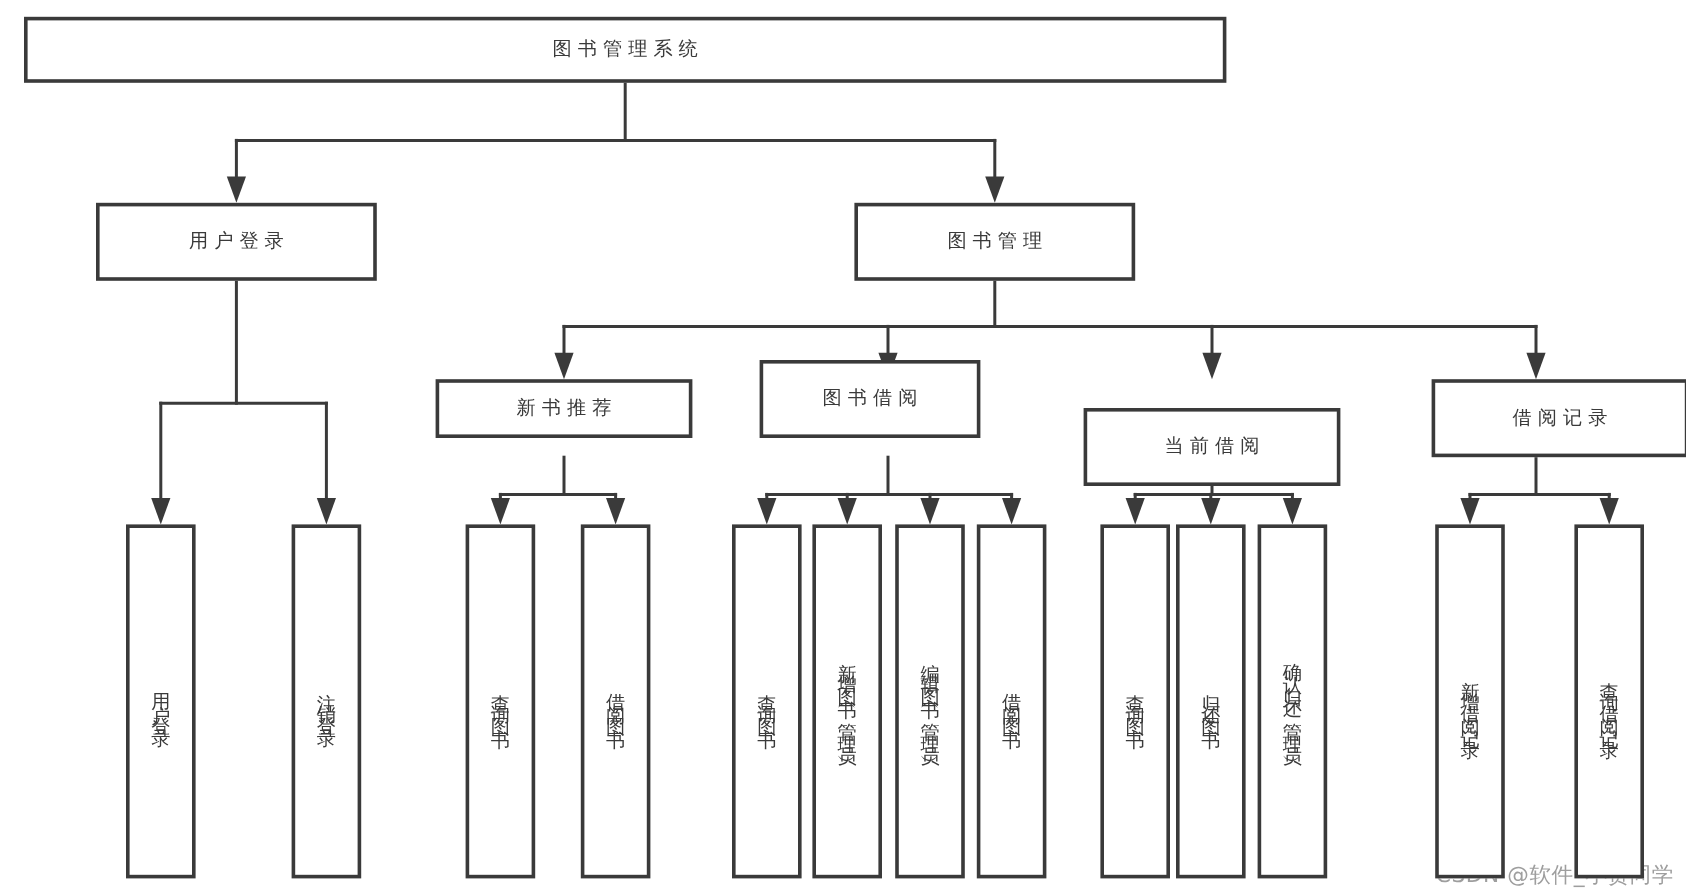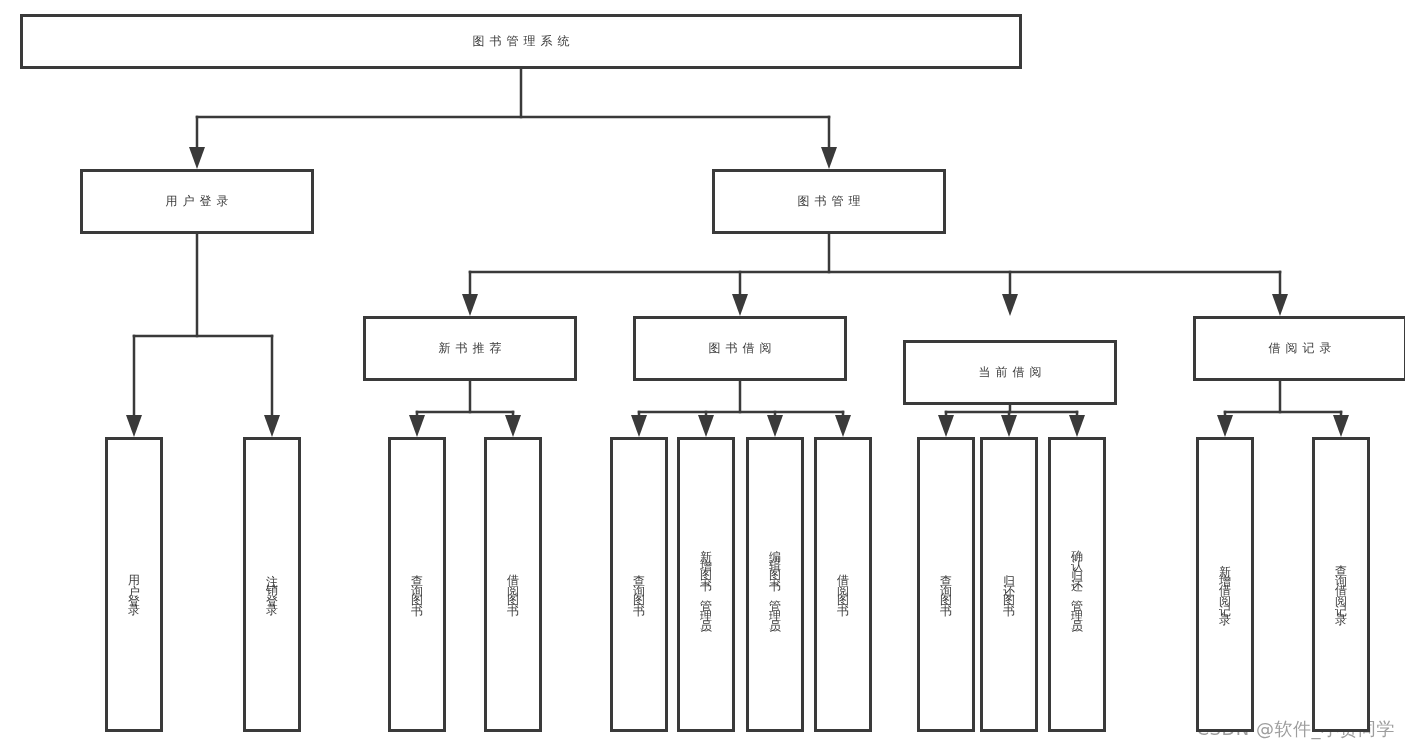--- a/index.html
+++ b/index.html
@@ -19,21 +19,21 @@
   }
   .node {
     position: absolute;
     box-sizing: border-box;
     background: var(--bg, #ffffff);
     border: 3px solid var(--line, #3a3a3a);
     display: flex;
     align-items: center;
     justify-content: center;
     color: var(--text, #3a3a3a);
-    font-size: 12px;
+    font-size: 16px;
   }
   .node.h .label {
     letter-spacing: 5px;
     white-space: nowrap;
     text-indent: 5px; 
   }
   .node.v .label {
     writing-mode: vertical-rl;
     text-orientation: mixed;
     letter-spacing: 10px;
@@ -111,24 +111,24 @@
   <div class="watermark">CSDN @软件_小贺同学</div>
 <div class="node h" style="left: 20px; top: 14px; width: 1002px; height: 55px;">
       <span class="label">图书管理系统</span>
     </div>
     <div class="node h" style="left: 80px; top: 169px; width: 234px; height: 65px;">
       <span class="label">用户登录</span>
     </div>
     <div class="node h" style="left: 712px; top: 169px; width: 234px; height: 65px;">
       <span class="label">图书管理</span>
     </div>
-    <div class="node h" style="left: 363px; top: 316px; width: 214px; height: 65px;">
+    <div class="node h" style="left: 363px; top: 316px; width: 214px; height: 49px;">
       <span class="label">新书推荐</span>
     </div>
-    <div class="node h" style="left: 633px; top: 316px; width: 214px; height: 65px;">
+    <div class="node h" style="left: 633px; top: 300px; width: 184px; height: 65px;">
       <span class="label">图书借阅</span>
     </div>
     <div class="node h" style="left: 903px; top: 316px; width: 214px; height: 65px; margin-top: 24px;">
       <span class="label">当前借阅</span>
     </div>
     <div class="node h" style="left: 1173px; top: 316px; width: 214px; height: 65px; margin-left: 20px;">
       <span class="label">借阅记录</span>
     </div>
     <div class="node v" style="left: 105px; top: 437px; width: 58px; height: 295px;">
       <span class="label">用户登录</span>

